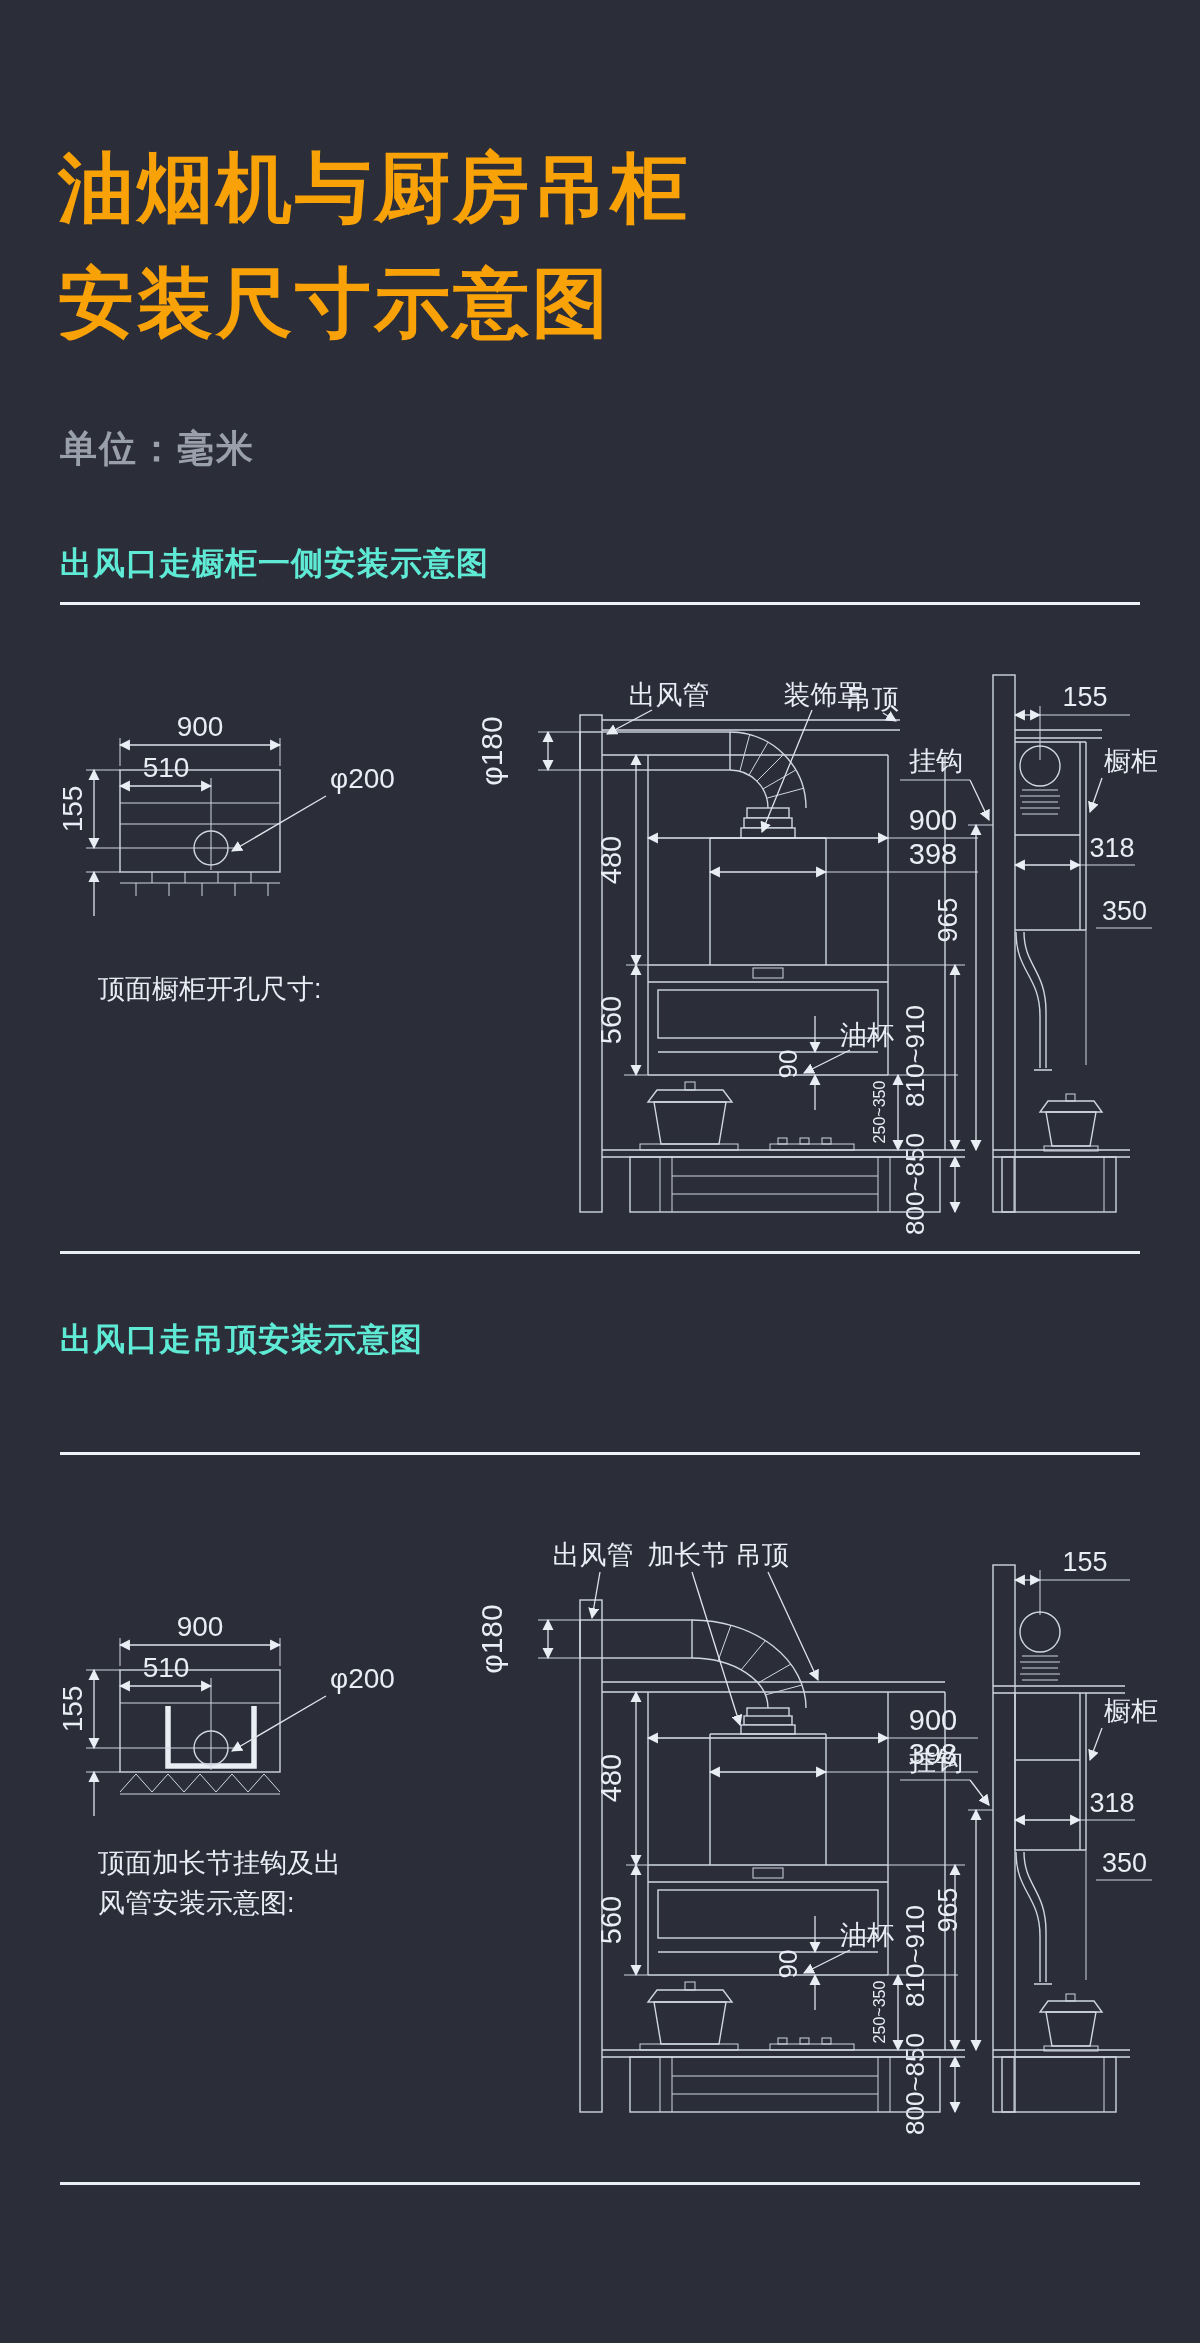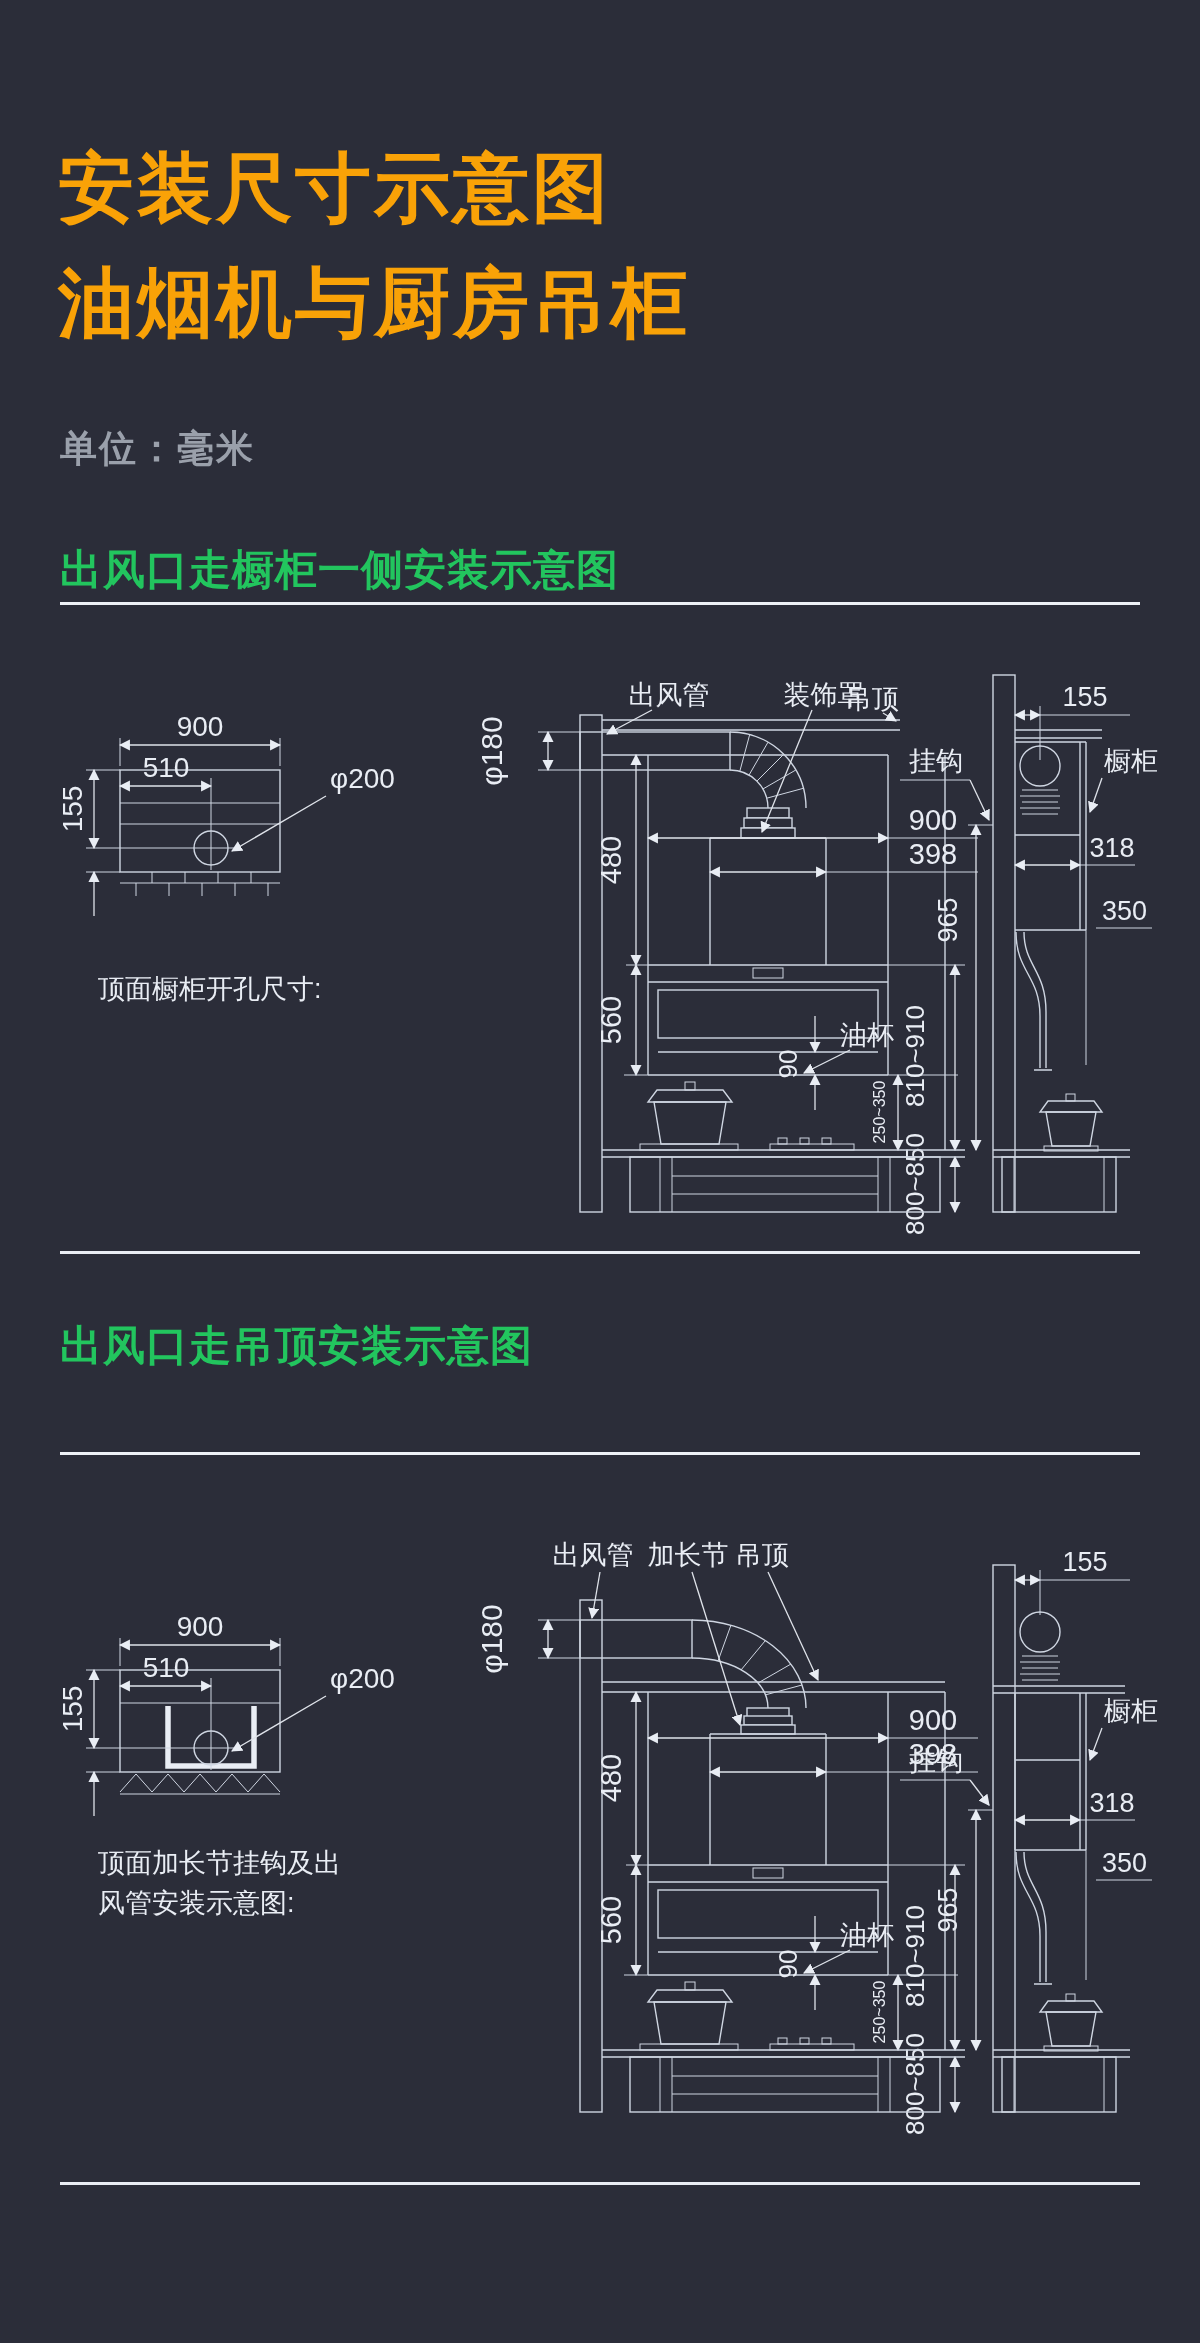--- a/index.html
+++ b/index.html
@@ -12,21 +12,21 @@
   .abs{position:absolute;}
   .title{
     left:58px;top:130px;width:900px;
     font-size:76px;font-weight:bold;line-height:115px;
     letter-spacing:3px;
   }
   .unit{
     left:60px;top:424px;font-size:37px;color:#9aa0ab;letter-spacing:2px;font-weight:bold;
   }
   .sec-heading{
-    left:60px;font-size:42px;font-weight:bold;color:#22c55e;letter-spacing:1px;
+    left:60px;font-size:32px;font-weight:bold;color:#5eead4;letter-spacing:1px;
   }
   .rule{
     left:60px;width:1080px;height:3px;background:#eef1f6;
   }
   .divider{
     left:60px;width:1080px;height:3px;background:#e9edf4;
   }
   svg{position:absolute;left:40px;}
   svg text{
     fill:#e9edf4;
@@ -35,22 +35,22 @@
   .ln{stroke:#cfd6e2;stroke-width:1.4;fill:none;}
   .thin{stroke:#cfd6e2;stroke-width:1;fill:none;}
   .dim{stroke:#dfe3ea;stroke-width:1.3;fill:none;}
   .bgfill{fill:#2b2d39;stroke:#cfd6e2;stroke-width:1.4;}
   .thick{stroke:#e9edf4;stroke-width:5.5;fill:none;}
 </style>
 </head>
 <body>
 
 <div class="abs title" style="color:#f9a207">
+  <div>油烟机与厨房吊柜</div>
   <div>安装尺寸示意图</div>
-  <div>油烟机与厨房吊柜</div>
 </div>
 <div class="abs unit">单位：毫米</div>
 
 <div class="abs sec-heading" style="top:542px">出风口走橱柜一侧安装示意图</div>
 <div class="abs rule" style="top:602px"></div>
 
 <svg style="top:620px" width="1120" height="622" viewBox="0 0 1120 622">
   <defs>
     <marker id="ah" viewBox="0 0 10 10" refX="9" refY="5" markerWidth="8.5" markerHeight="8.5" orient="auto-start-reverse">
       <path d="M0 0 L10 5 L0 10 z" fill="#e9edf4"></path>

